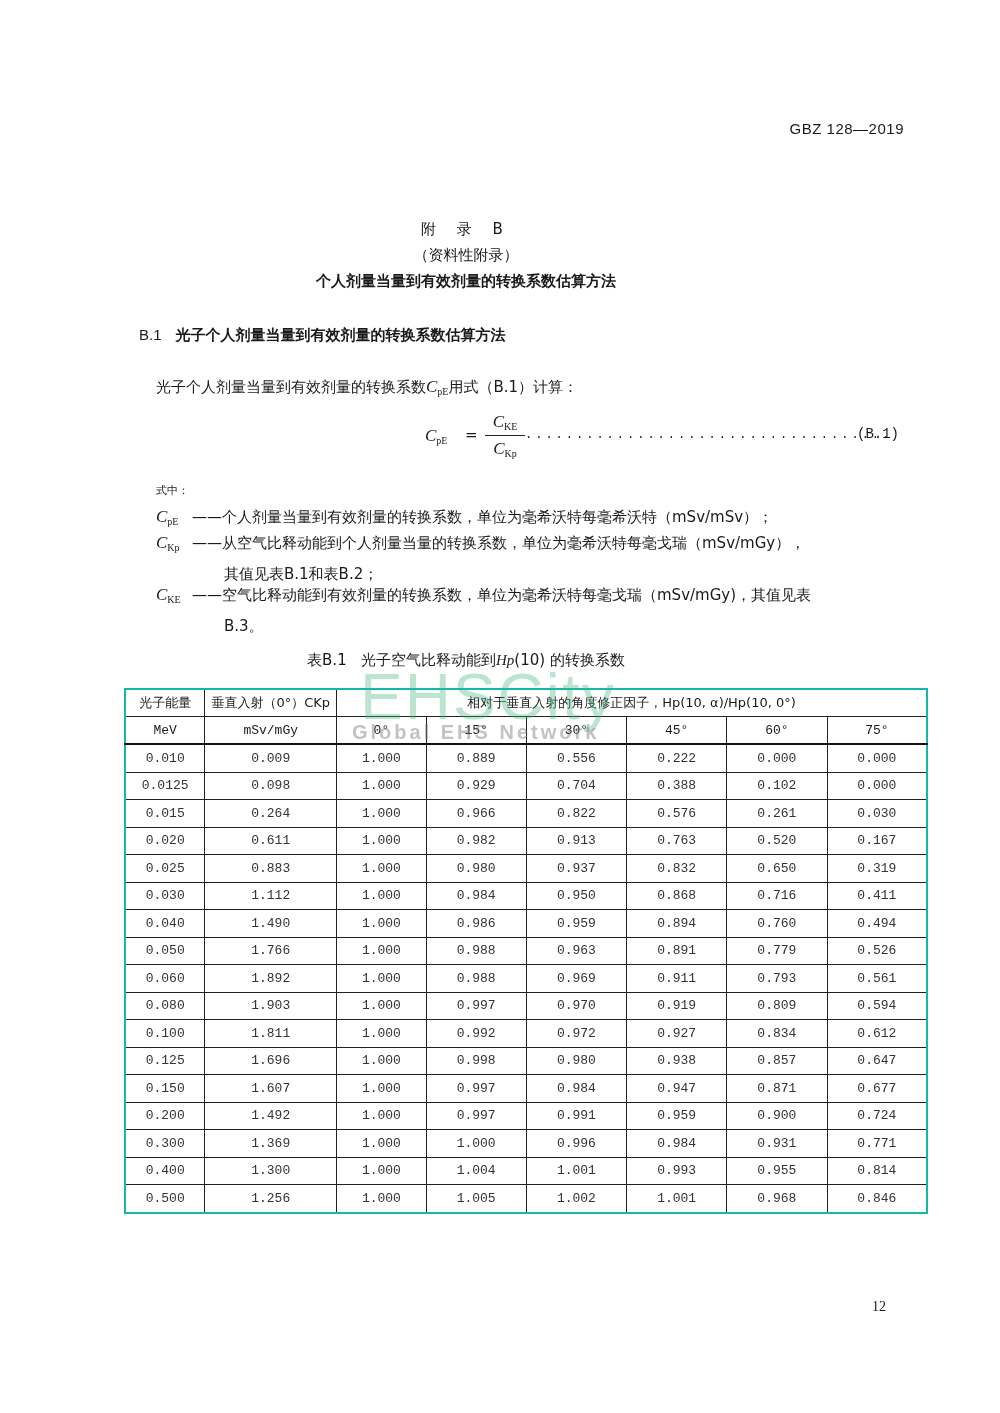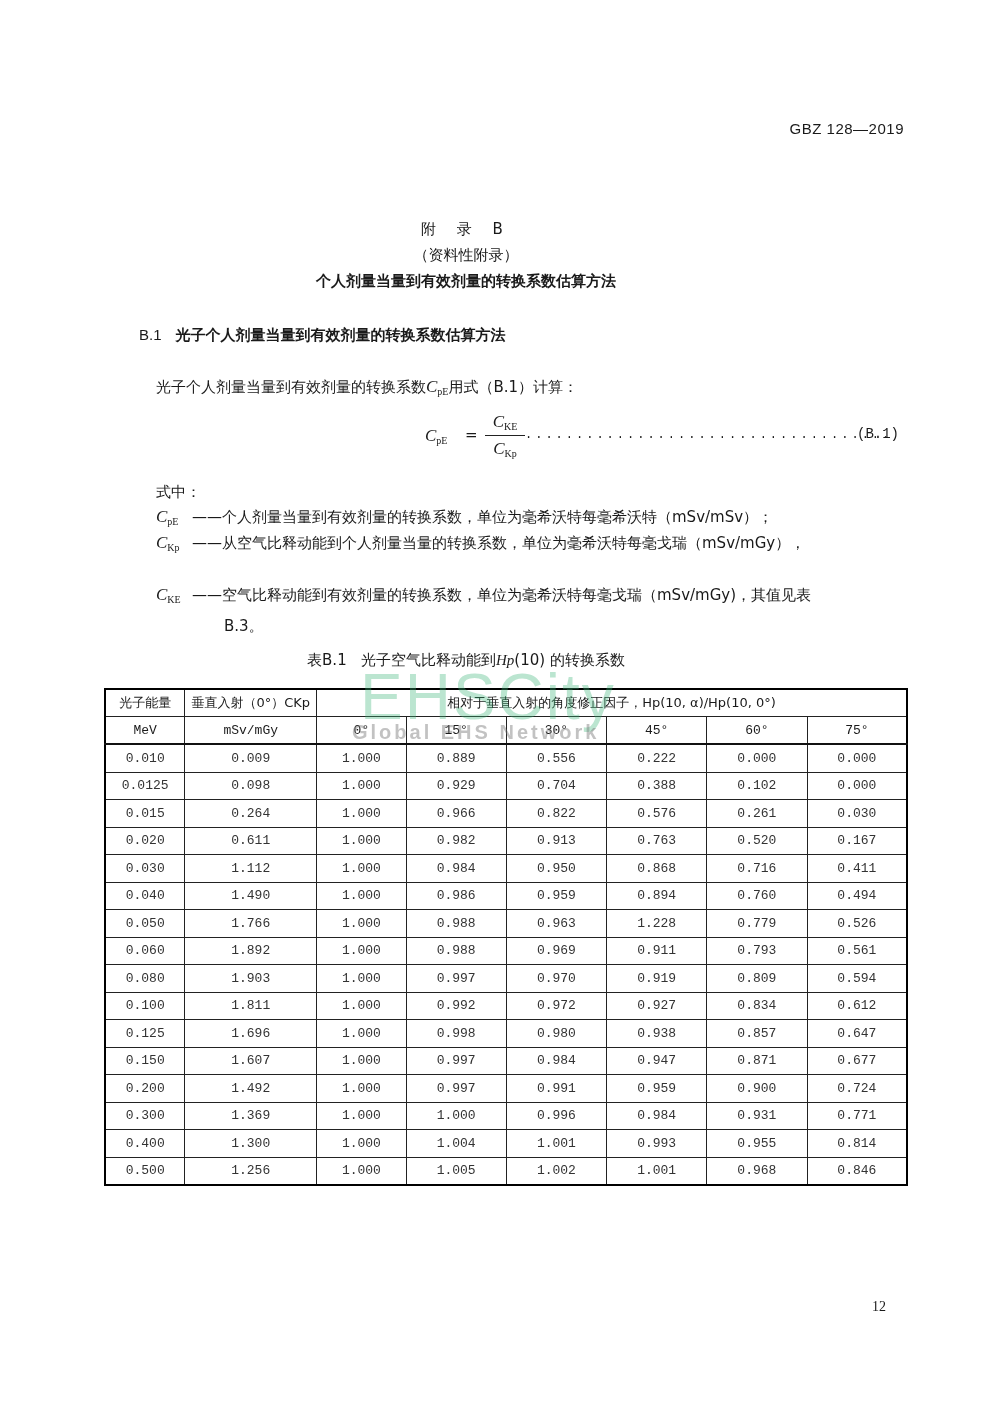--- a/index.html
+++ b/index.html
@@ -18,29 +18,29 @@
   .intro { left: 156px; top: 377px; font-size: 15px; }
   .sym { font-family: "Liberation Serif", serif; font-style: italic; font-size: 17px; }
   .sub { font-family: "Liberation Serif", serif; font-style: normal; font-size: 10px; vertical-align: -3px; }
   .formula { left: 425px; top: 412px; height: 60px; font-size: 15px; }
   .formula .lhs { position: absolute; left: 0; top: 14px; white-space: nowrap; }
   .formula .eq { position: absolute; left: 40px; top: 14px; }
   .formula .frac { position: absolute; left: 60px; top: 0; width: 40px; text-align: center; }
   .formula .frac .bar { border-top: 1px solid #222; margin: 3px 0; }
   .formula .dots { position: absolute; left: 100px; top: 16px; white-space: nowrap; letter-spacing: 3px; font-size: 12px; font-family: "Liberation Mono", monospace; }
   .formula .eqnum { position: absolute; left: 432px; top: 14px; white-space: nowrap; font-family: "Liberation Mono", monospace; font-size: 14px; }
-  .where-label { left: 156px; top: 483px; font-size: 15px; }
+  .where-label { left: 156px; top: 483px; font-size: 11px; }
   .def { left: 156px; font-size: 15px; width: 760px; line-height: 26px; }
   .def .term { display: inline-block; width: 36px; }
   .def .cont { padding-left: 68px; }
   .table-caption { top: 651px; font-size: 15px; font-weight: normal; }
   table.data-table {
-    position: absolute; left: 104px; top: 688px; width: 804px;
+    position: absolute; left: 124px; top: 688px; width: 804px;
     border-collapse: collapse; font-family: "Liberation Mono", monospace; font-size: 13px;
-    border: 2px solid #000000;
+    border: 2px solid #14b8a6;
   }
   table.data-table td, table.data-table th {
     border: 1px solid #222; text-align: center; font-weight: normal; padding: 0;
   }
   table.data-table thead th { height: 26px; font-family: "DejaVu Sans", sans-serif; font-size: 13px; }
   table.data-table thead th.mono { font-family: "Liberation Mono", monospace; }
   table.data-table thead tr:last-child th { border-bottom: 2.5px solid #111; }
   table.data-table tbody td { height: 26.5px; color: #333; }
   .watermark-top {
     left: 360px; top: 660px; font-family: "Liberation Sans", sans-serif; font-weight: normal;
@@ -82,20 +82,21 @@
 </div>
 
 <div class="abs where-label">式中：</div>
 
 <div class="abs def" style="top:504px;">
   <span class="term"><span class="sym">C</span><span class="sub">pE</span></span><span>——个人剂量当量到有效剂量的转换系数，单位为毫希沃特每毫希沃特（mSv/mSv）；</span>
 </div>
 
 <div class="abs def" style="top:530px;">
   <div><span class="term"><span class="sym">C</span><span class="sub">Kp</span></span><span>——从空气比释动能到个人剂量当量的转换系数，单位为毫希沃特每毫戈瑞（mSv/mGy），</span></div>
+  <div class="cont">其值见表B.1和表B.2；</div>
 </div>
 
 <div class="abs def" style="top:582px;">
   <div><span class="term"><span class="sym">C</span><span class="sub">KE</span></span><span>——空气比释动能到有效剂量的转换系数，单位为毫希沃特每毫戈瑞（mSv/mGy)，其值见表</span></div>
   <div class="cont">B.3。</div>
 </div>
 
 <div class="abs center-line table-caption">
   <span>表B.1</span>&nbsp;&nbsp;&nbsp;<span>光子空气比释动能到</span><span class="sym" style="font-size:15px;">Hp</span><span>(10) 的转换系数</span>
 </div>
@@ -163,20 +164,30 @@
         <td>0.020</td>
         <td>0.611</td>
         <td>1.000</td>
         <td>0.982</td>
         <td>0.913</td>
         <td>0.763</td>
         <td>0.520</td>
         <td>0.167</td>
       </tr>
       <tr>
+        <td>0.025</td>
+        <td>0.883</td>
+        <td>1.000</td>
+        <td>0.980</td>
+        <td>0.937</td>
+        <td>0.832</td>
+        <td>0.650</td>
+        <td>0.319</td>
+      </tr>
+      <tr>
         <td>0.030</td>
         <td>1.112</td>
         <td>1.000</td>
         <td>0.984</td>
         <td>0.950</td>
         <td>0.868</td>
         <td>0.716</td>
         <td>0.411</td>
       </tr>
       <tr>
@@ -188,21 +199,21 @@
         <td>0.894</td>
         <td>0.760</td>
         <td>0.494</td>
       </tr>
       <tr>
         <td>0.050</td>
         <td>1.766</td>
         <td>1.000</td>
         <td>0.988</td>
         <td>0.963</td>
-        <td>1.228</td>
+        <td>0.891</td>
         <td>0.779</td>
         <td>0.526</td>
       </tr>
       <tr>
         <td>0.060</td>
         <td>1.892</td>
         <td>1.000</td>
         <td>0.988</td>
         <td>0.969</td>
         <td>0.911</td>

